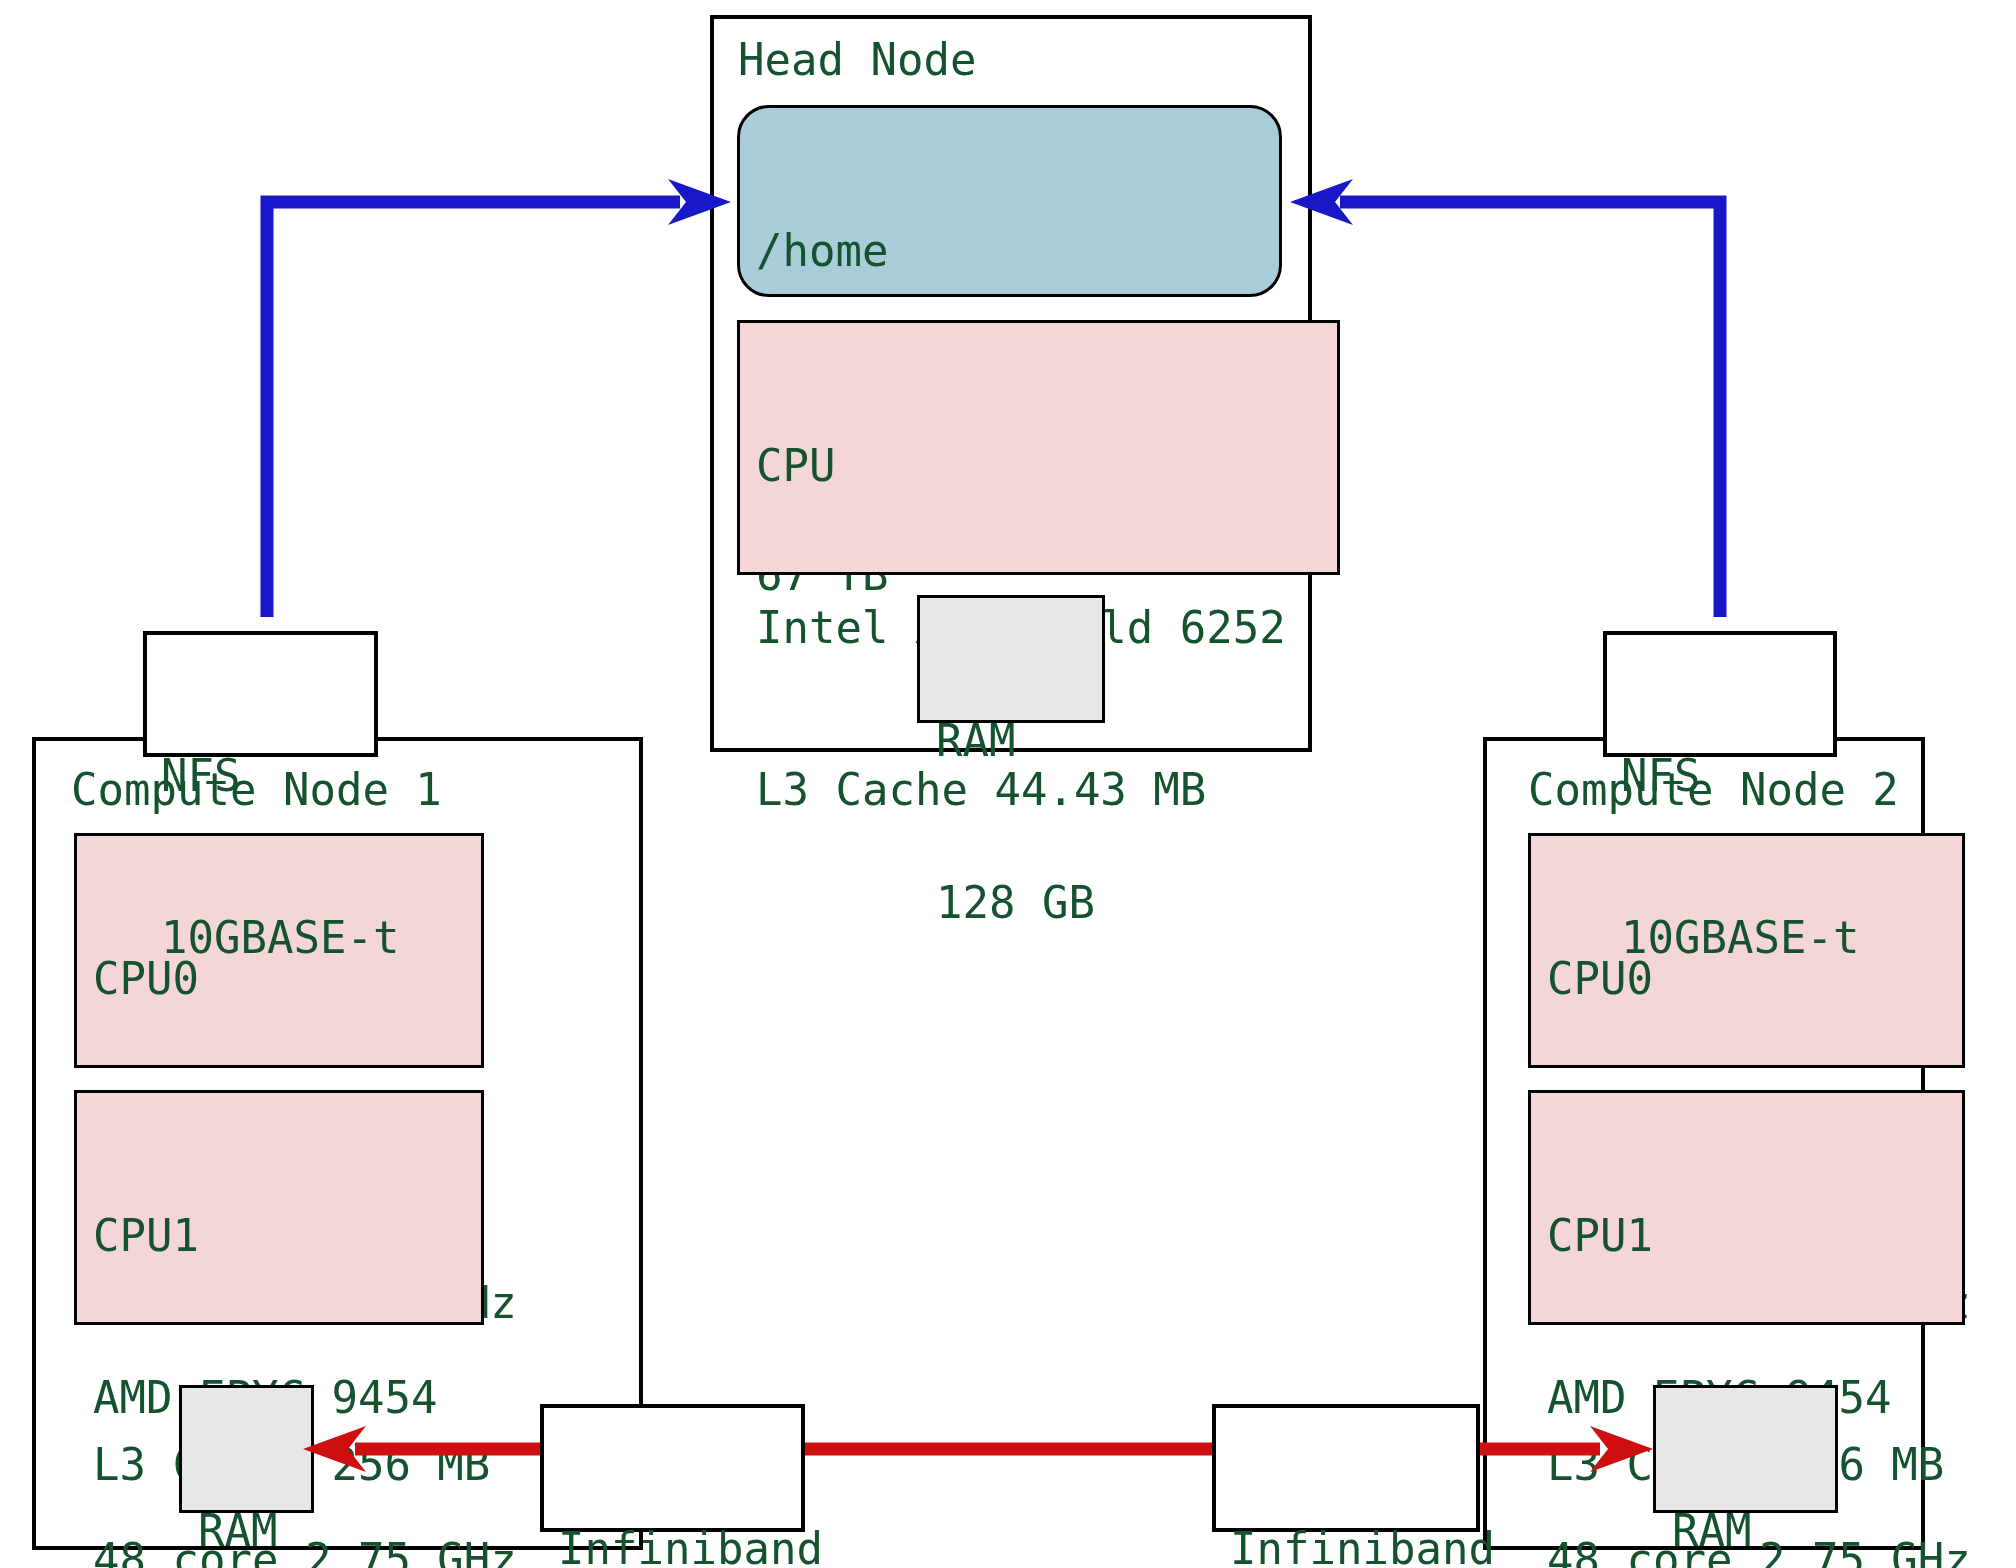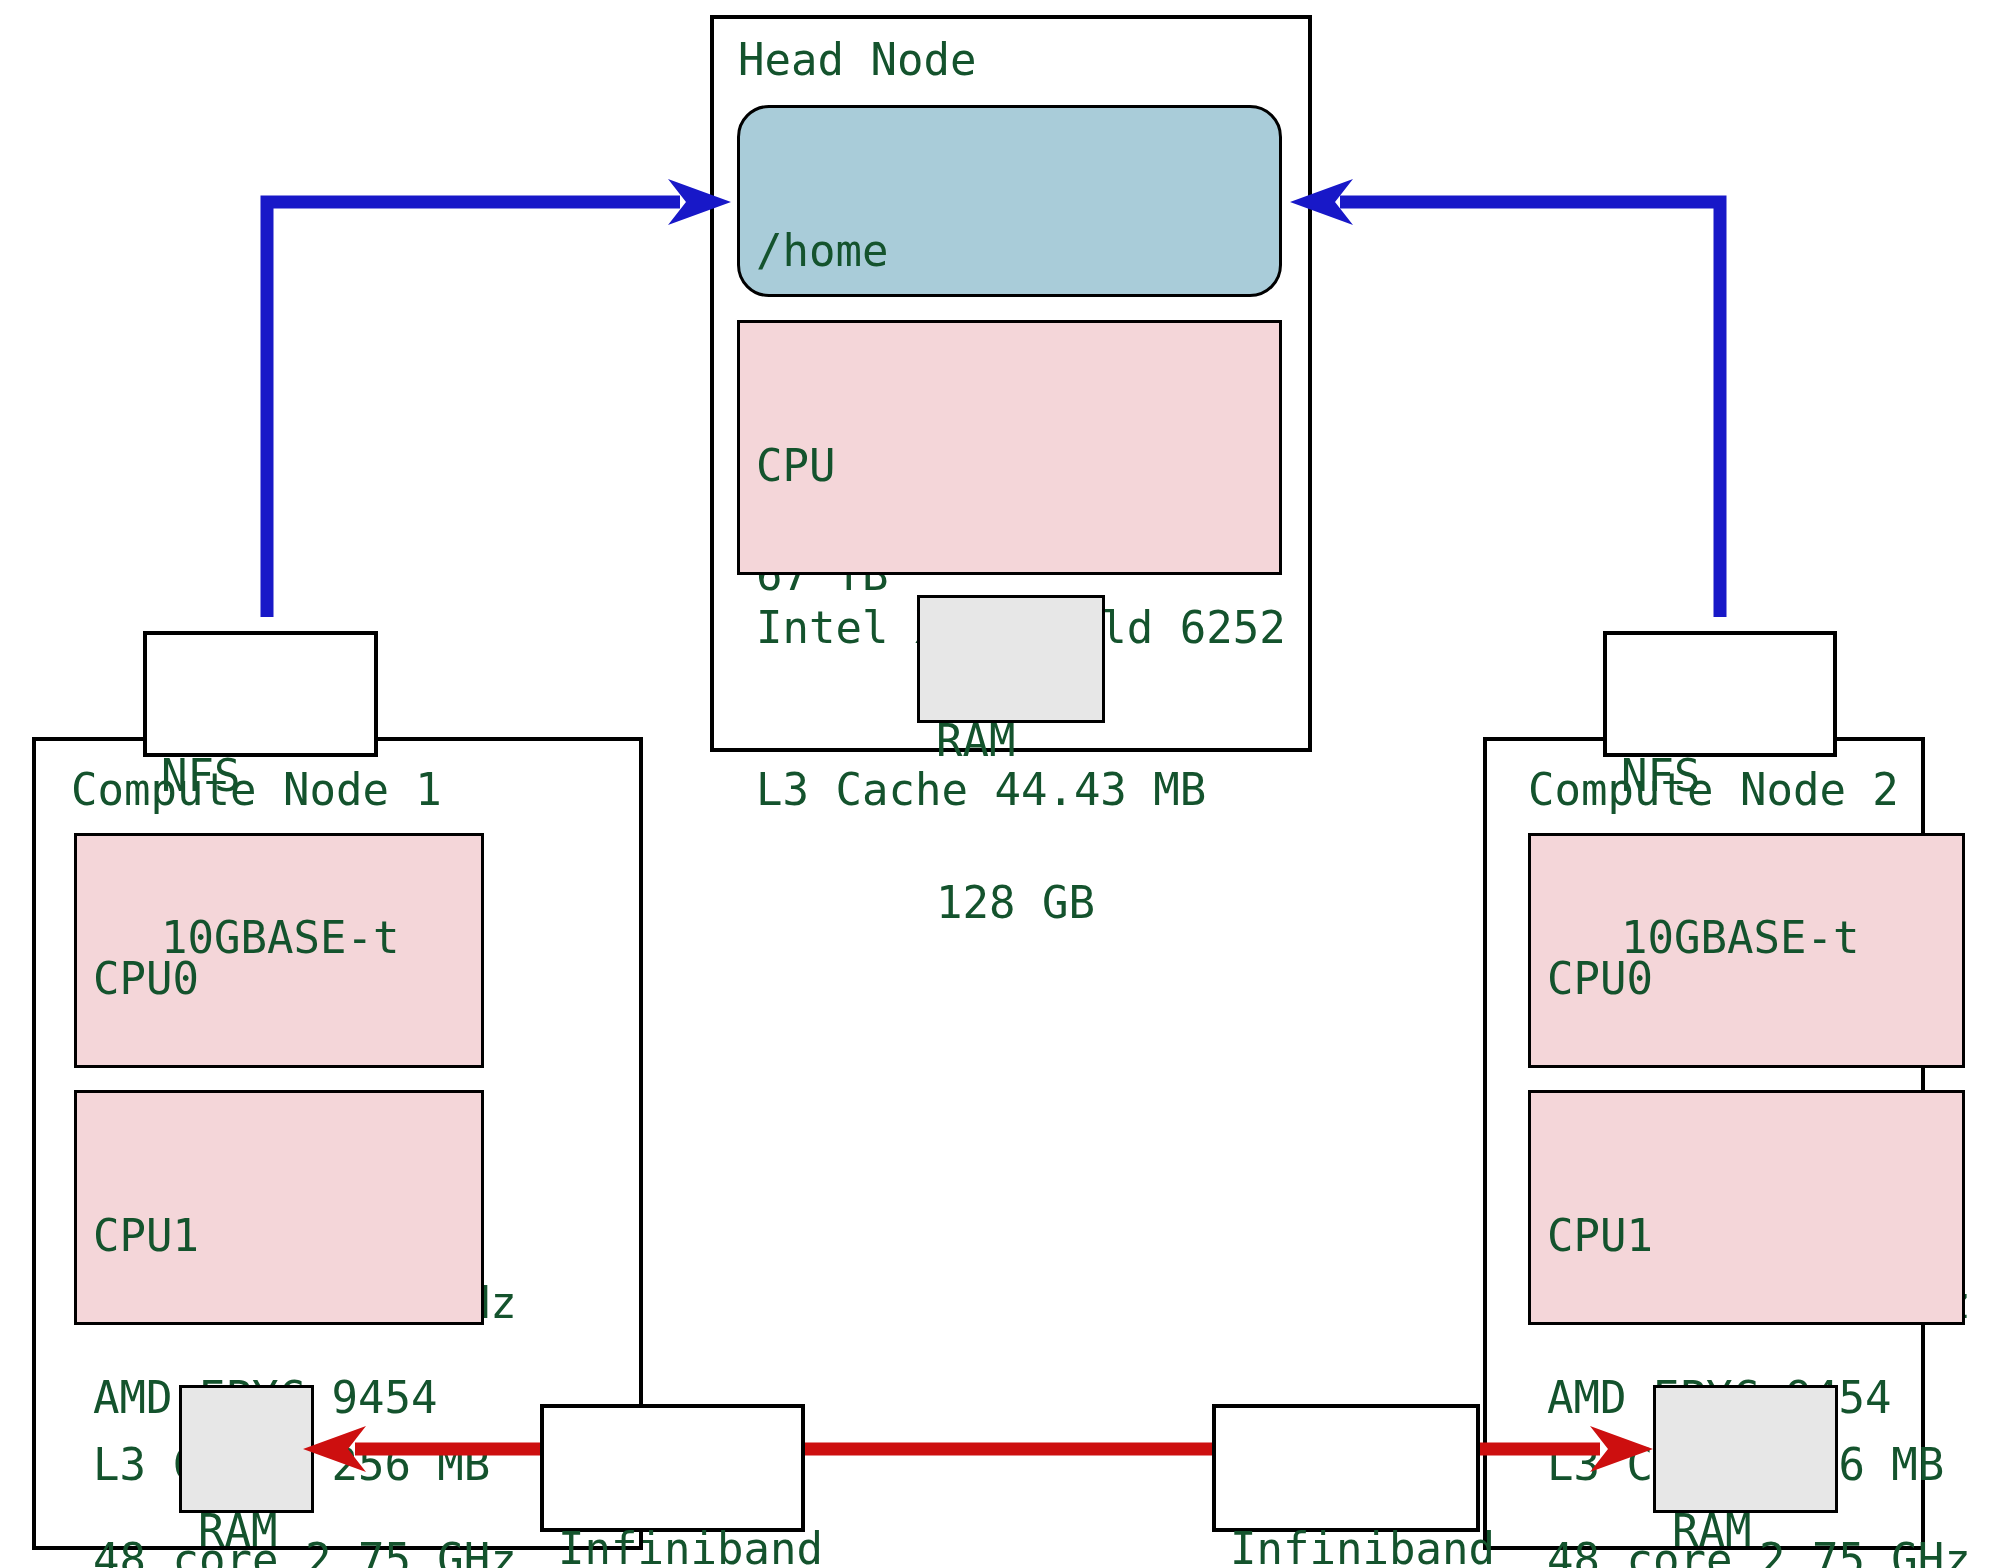--- a/index.html
+++ b/index.html
@@ -32,21 +32,21 @@
 
 <div class="canvas">
 
   <div class="node" style="left:710px;top:15px;width:602px;height:737px;">
     <div class="node-title" style="left:24px;top:14px;">Head Node</div>
     <div class="box storage" style="left:23px;top:86px;width:545px;height:192px;">
       <div class="line">/home</div>
       <div class="line">HDD SATA3 ZFS-Z1</div>
       <div class="line">67 TB</div>
     </div>
-    <div class="box cpu" style="left:23px;top:301px;width:545px;height:255px;">
+    <div class="box cpu" style="left:23px;top:301px;width:603px;height:255px;">
       <div class="line">CPU</div>
       <div class="line">Intel Xeon Gold 6252</div>
       <div class="line">L3 Cache 44.43 MB</div>
     </div>
     <div class="box ram" style="left:203px;top:576px;width:188px;height:128px;">
       <div class="line">RAM</div>
       <div class="line">128 GB</div>
     </div>
   </div>
 

